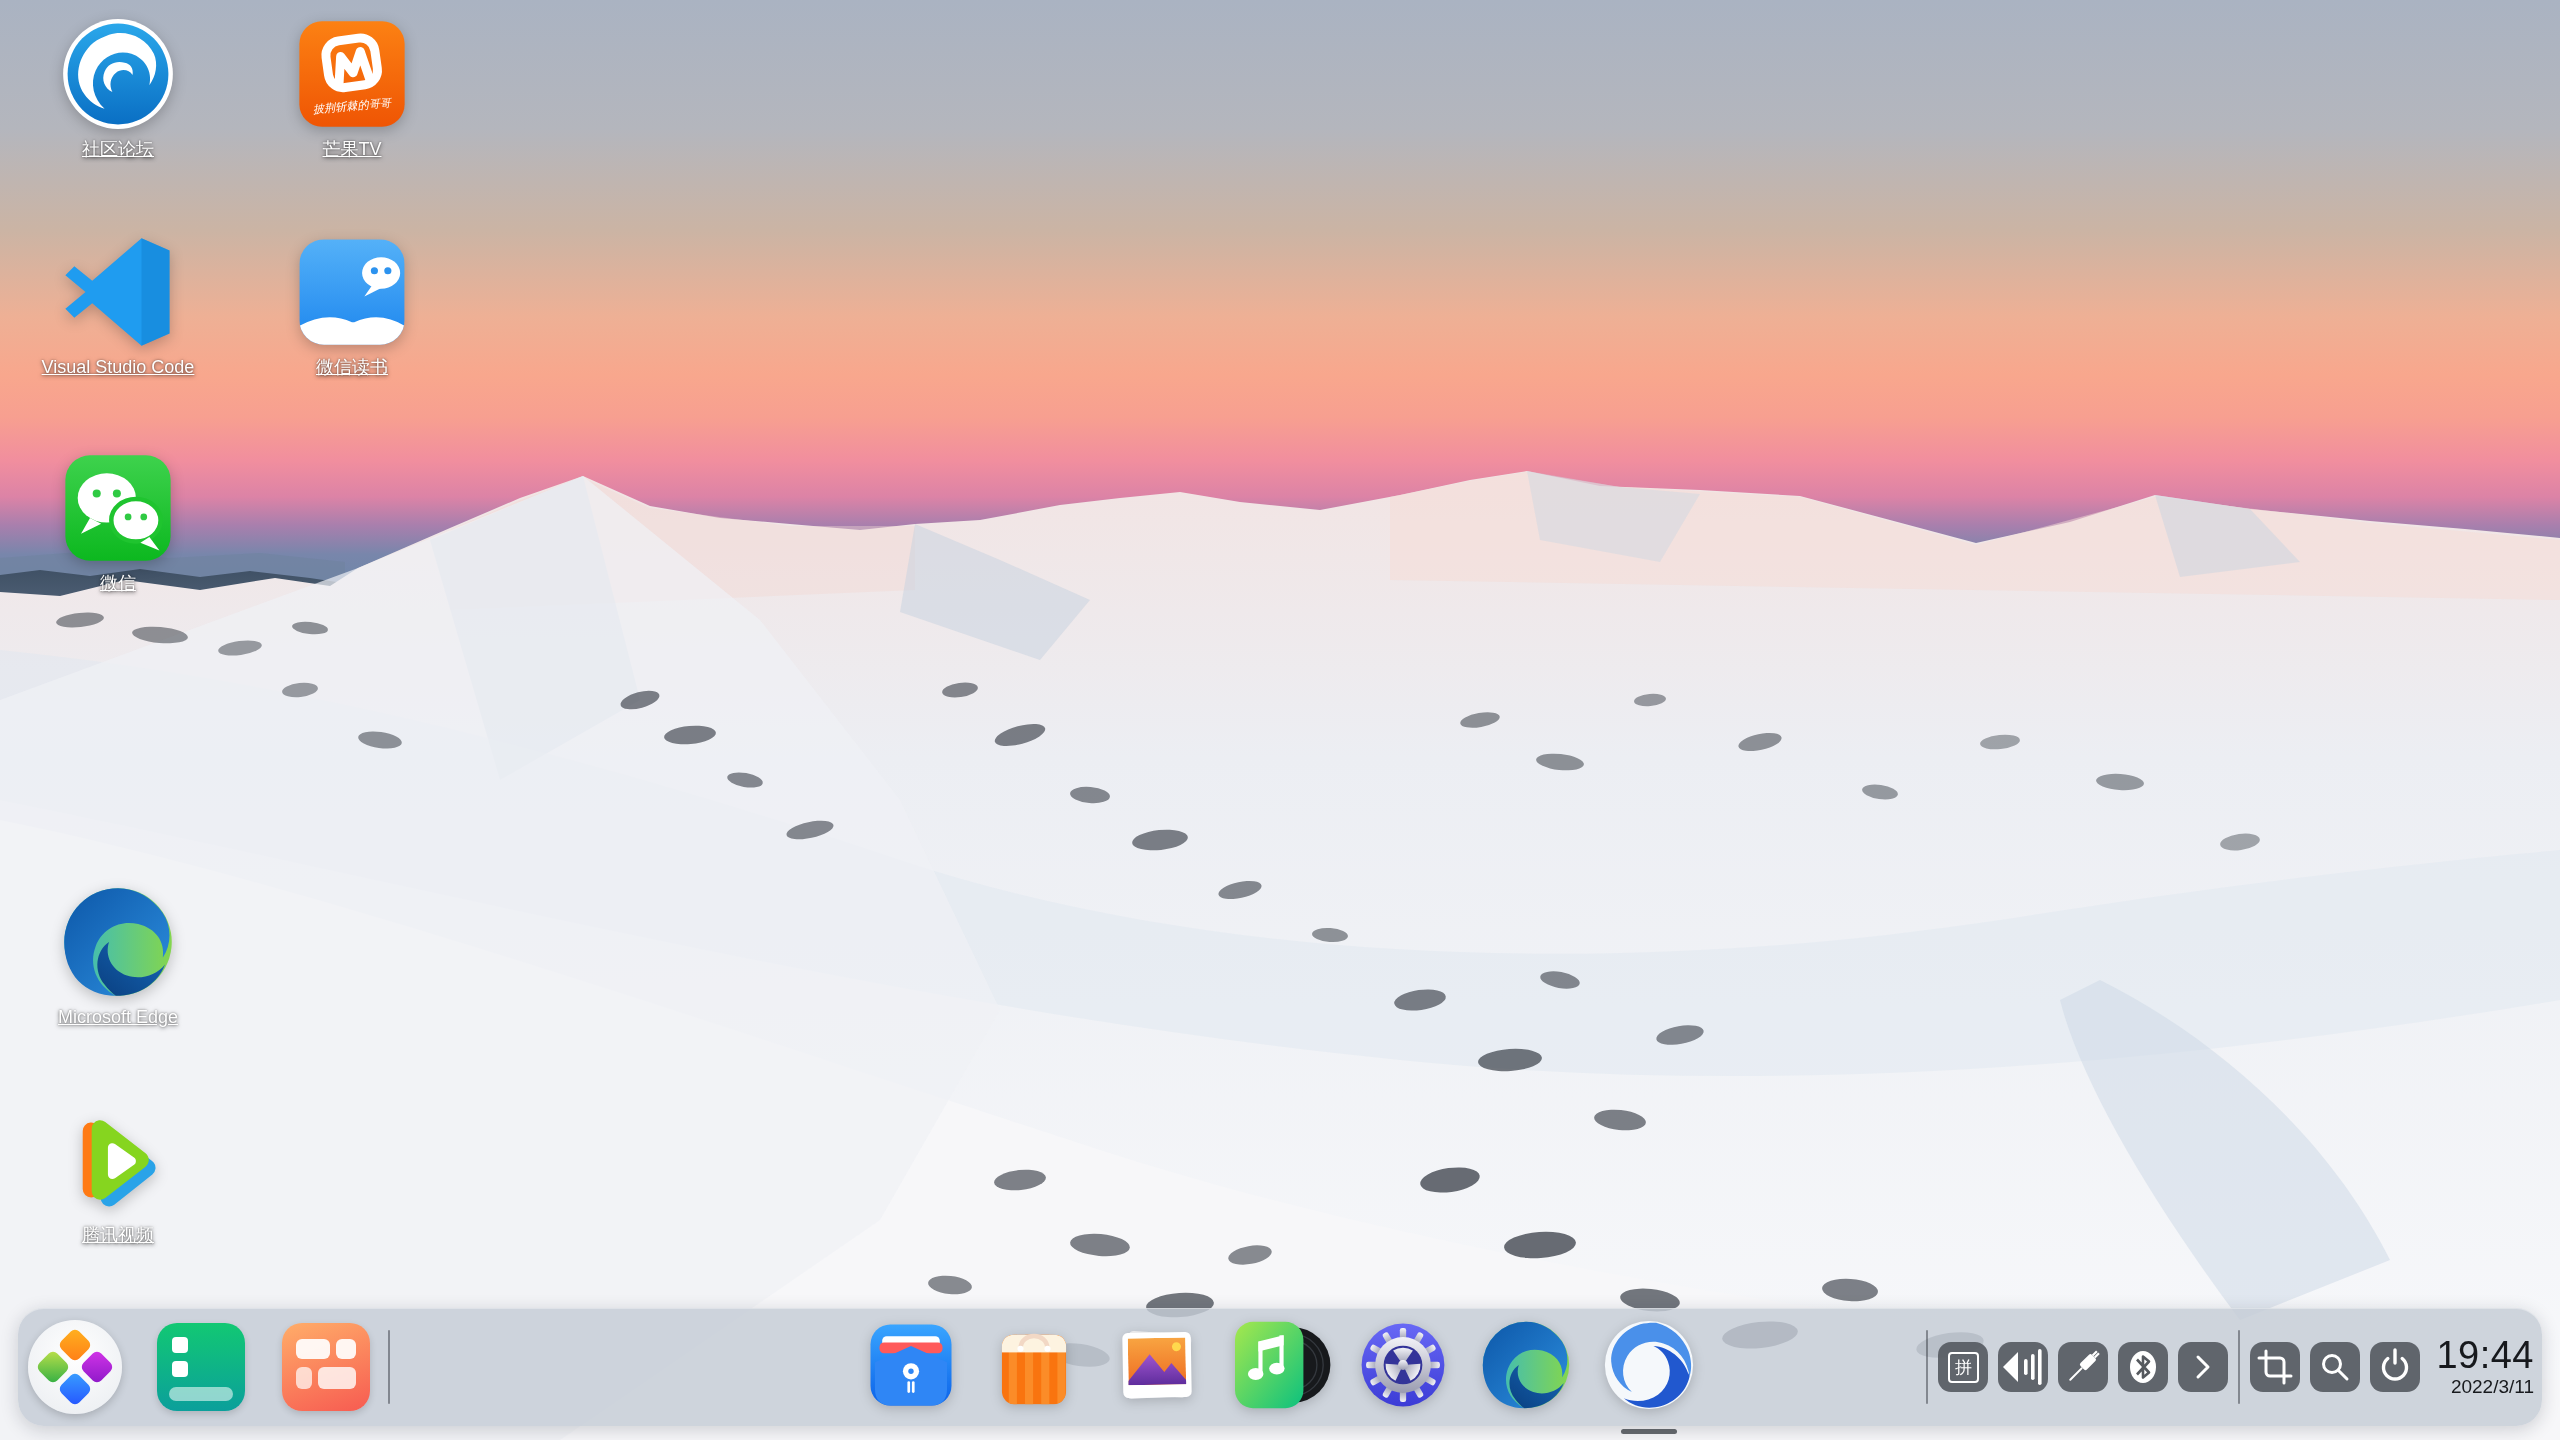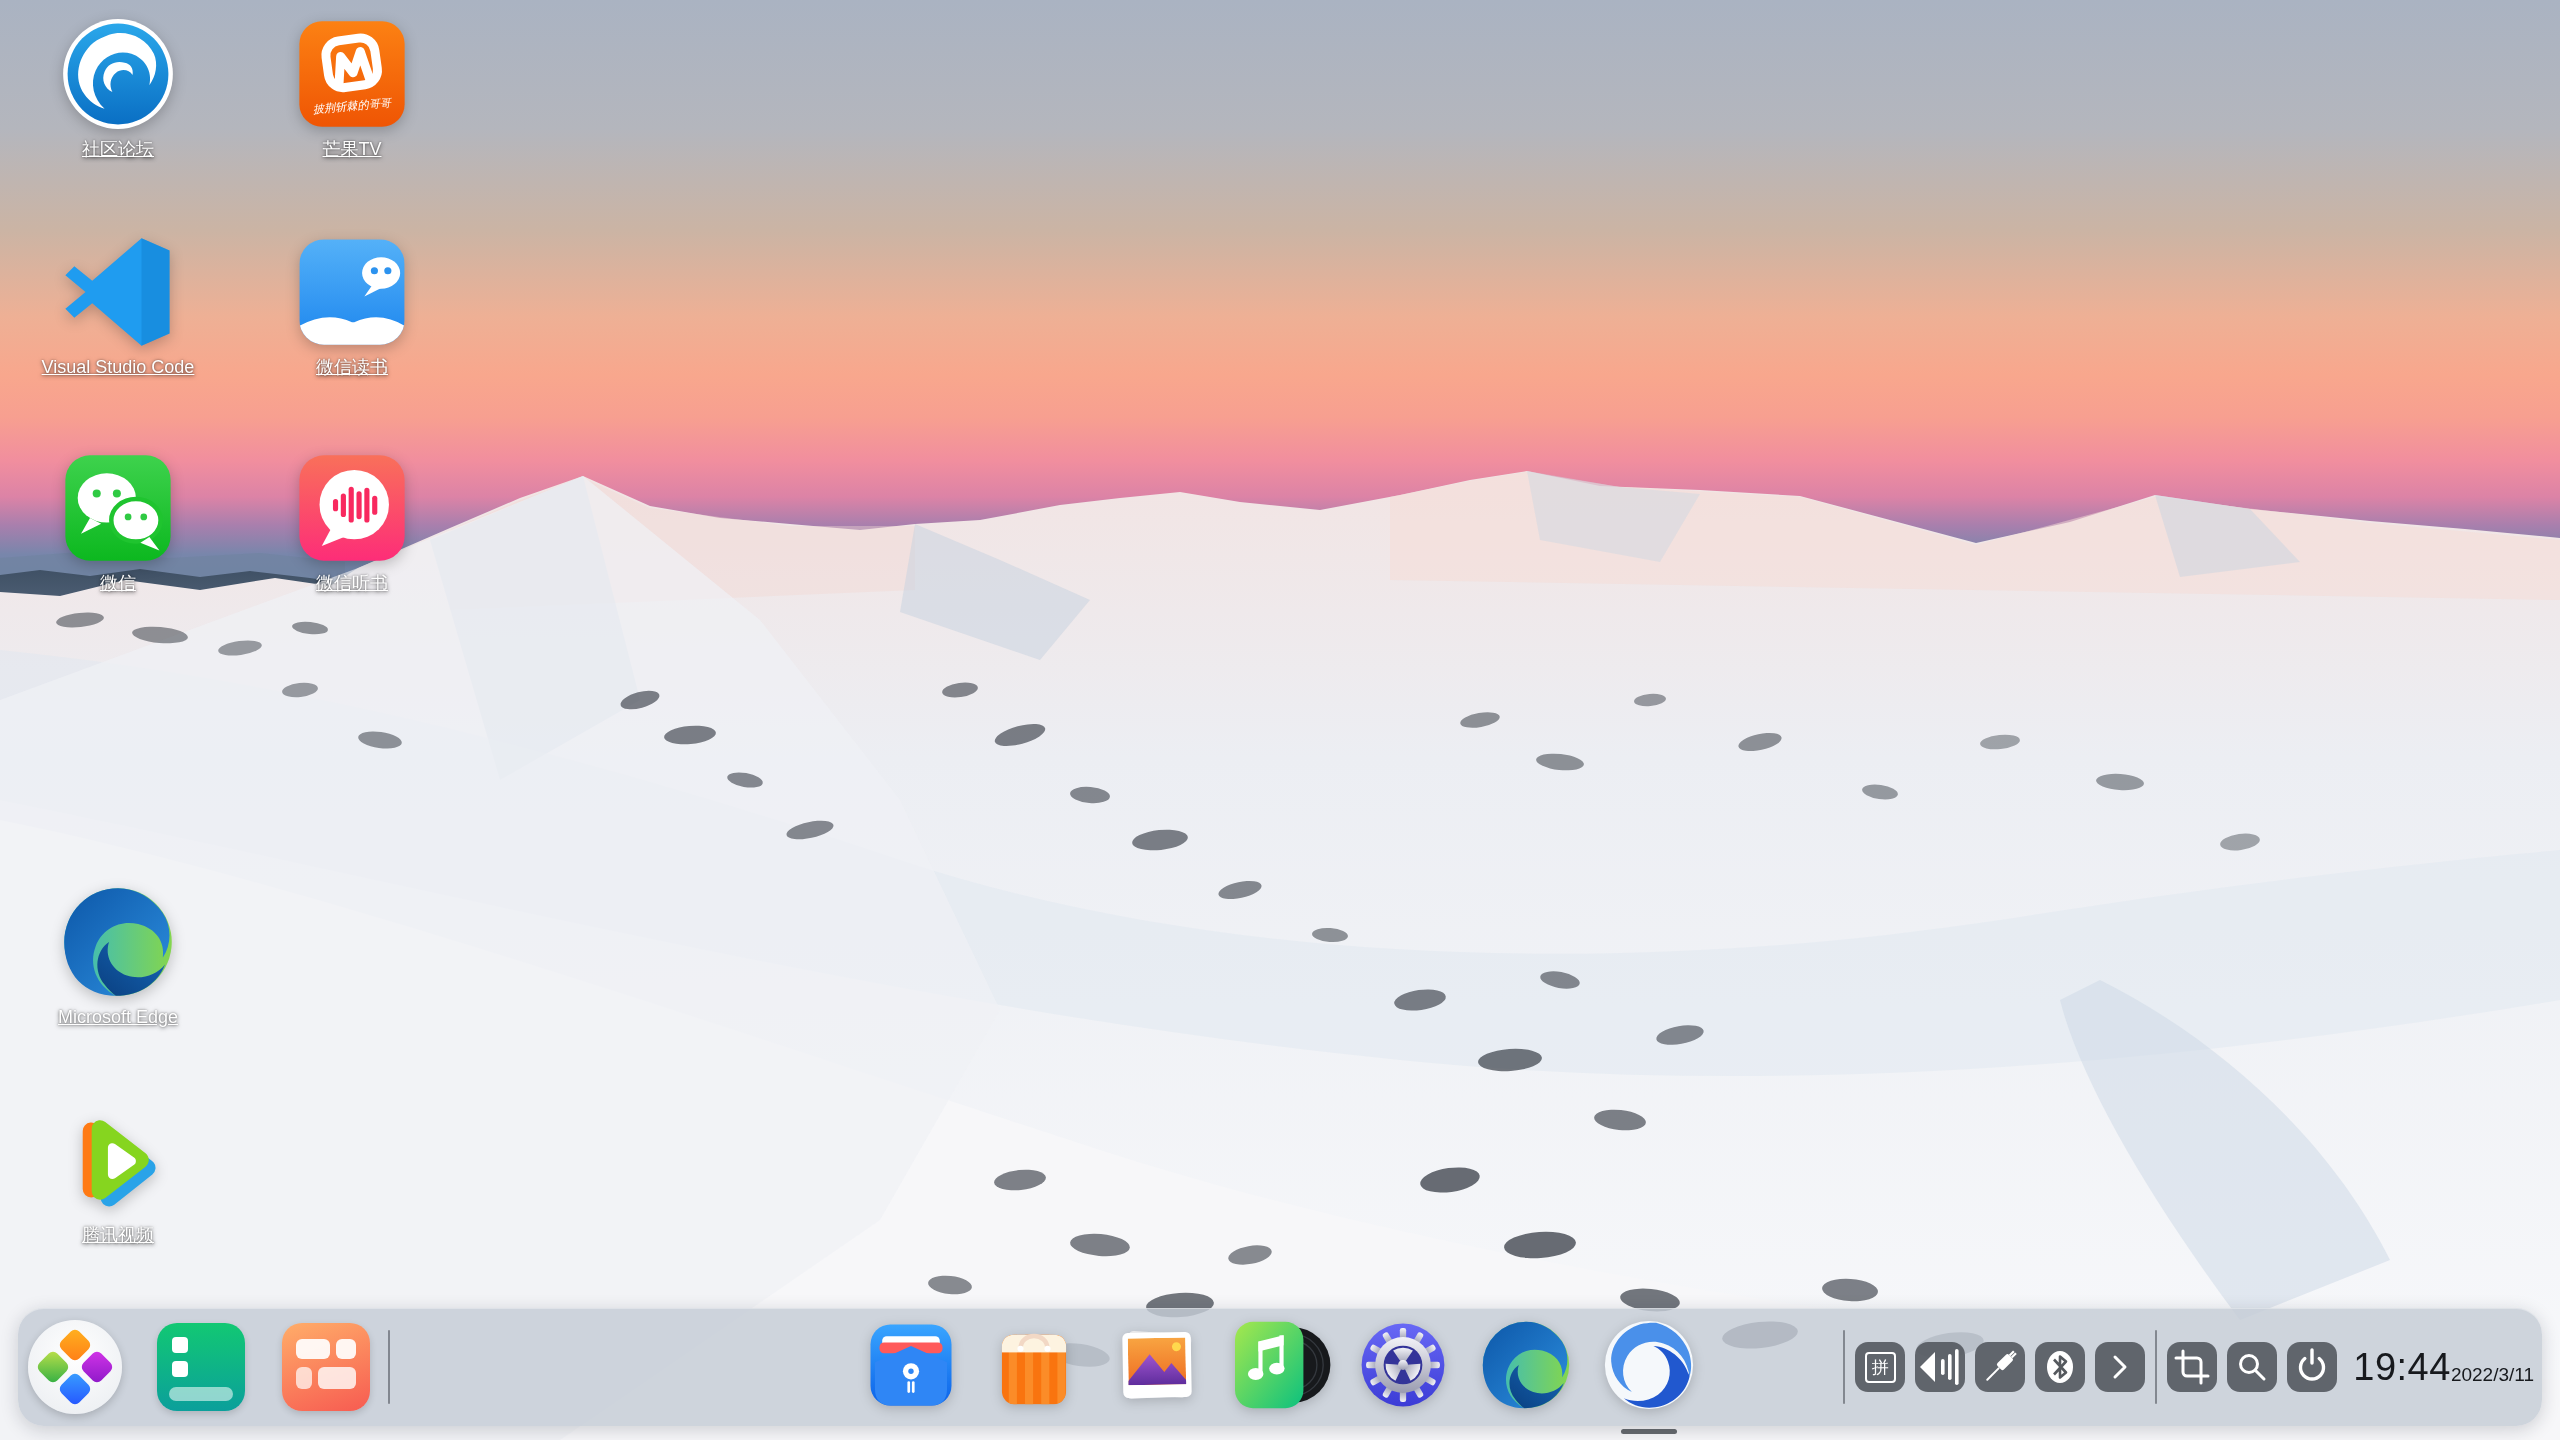--- a/index.html
+++ b/index.html
@@ -47,21 +47,21 @@
   .capp{width:90px;height:90px;position:relative;}
   .capp svg{width:100%;height:100%;display:block;overflow:visible;filter:drop-shadow(0 3px 6px rgba(0,0,0,.18));}
   .run-dot{position:absolute;left:755px;top:109px;width:56px;height:5px;border-radius:2.5px;background:rgba(45,50,56,.72);}
   .dock-right{position:absolute;right:8px;top:0;height:100%;display:flex;align-items:center;gap:10px;}
   .tray-btn{width:50px;height:50px;border-radius:13px;background:rgba(84,89,95,.9);
     display:flex;align-items:center;justify-content:center;flex:0 0 auto;}
   .tray-btn svg{display:block}
   .rsep{width:2px;height:74px;background:rgba(55,60,68,.5);border-radius:1px;flex:0 0 auto;}
   .im-box{width:27px;height:27px;border:2.5px solid #fff;border-radius:4px;color:#fff;
     display:flex;align-items:center;justify-content:center;font-size:17px;line-height:1;}
-  .clock{display:flex;align-items:flex-end;justify-content:center;
+  .clock{display:flex;flex-direction:column;align-items:flex-end;justify-content:center;
     color:#17191d;padding-left:6px;min-width:96px;}
   .clock .t{font-size:38px;line-height:1.02;letter-spacing:.5px;}
   .clock .d{font-size:19px;margin-top:2px;}
 </style>
 </head>
 <body>
 
 <div class="screen">
 
   <svg width="0" height="0" style="position:absolute" aria-hidden="true">
@@ -278,38 +278,20 @@
         <circle cx="49" cy="37" r="3.6" fill="#2fca43"></circle>
         <ellipse cx="66" cy="61" rx="22" ry="19" fill="#fff" stroke="#1fc42f" stroke-width="4"></ellipse>
         <polygon points="78,76 87,88 70,81" fill="#fff"></polygon>
         <circle cx="59" cy="58" r="3" fill="#2fca43"></circle>
         <circle cx="73" cy="58" r="3" fill="#2fca43"></circle>
       </svg>
     </span>
     <span class="dlabel">微信</span>
   </div>
 
-  <div class="dcell" style="left:262px;top:452px">
-    <span class="dicon">
-      <svg viewBox="0 0 100 100">
-        <rect x="3" y="3" width="94" height="94" rx="22" fill="url(#g-wl)"></rect>
-        <circle cx="52" cy="47" r="31" fill="#fff"></circle>
-        <polygon points="31,69 23,84 43,76" fill="#fff"></polygon>
-        <g fill="#f8295f">
-          <rect x="33" y="42" width="4.6" height="11" rx="2.3"></rect>
-          <rect x="40" y="37" width="4.6" height="21" rx="2.3"></rect>
-          <rect x="47" y="31" width="4.6" height="32" rx="2.3"></rect>
-          <rect x="54" y="35" width="4.6" height="25" rx="2.3"></rect>
-          <rect x="61" y="32" width="4.6" height="31" rx="2.3"></rect>
-          <rect x="68" y="39" width="4.6" height="17" rx="2.3"></rect>
-        </g>
-      </svg>
-    </span>
-    <span class="dlabel">微信听书</span>
-  </div>
 
 
   <div class="dcell" style="left:28px;top:886px">
     <span class="dicon">
       <svg viewBox="0 0 100 100">
         <circle cx="50" cy="50" r="48" fill="url(#g-egrn)"></circle>
         <path d="M50,2 A48,48 0 0 0 2,50 C2,78 20,98 48,98 C30,88 24,70 30,54 C36,38 52,30 68,34 C84,38 92,50 90,64 C98,52 98,36 90,24 C80,10 66,2 50,2 Z" fill="url(#g-eblu)"></path>
         <path d="M48,98 C70,98 86,86 92,70 C84,80 70,84 58,80 C44,75 38,62 42,50 C30,58 28,76 38,88 C41,92 44,95 48,98 Z" fill="url(#g-edk)"></path>
       </svg>
     </span>

